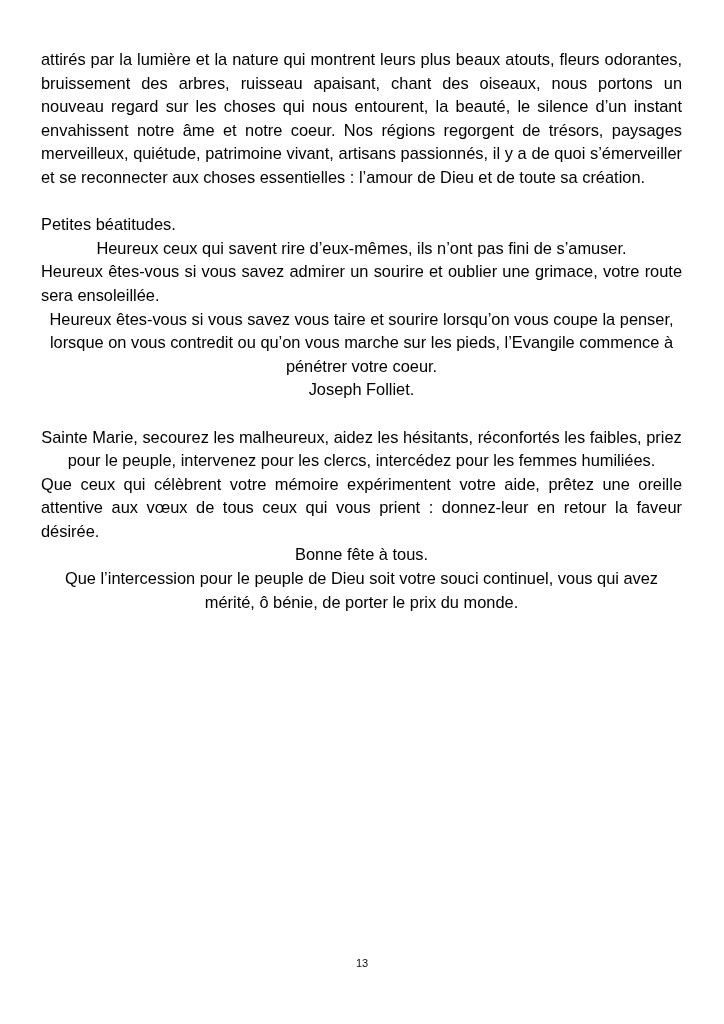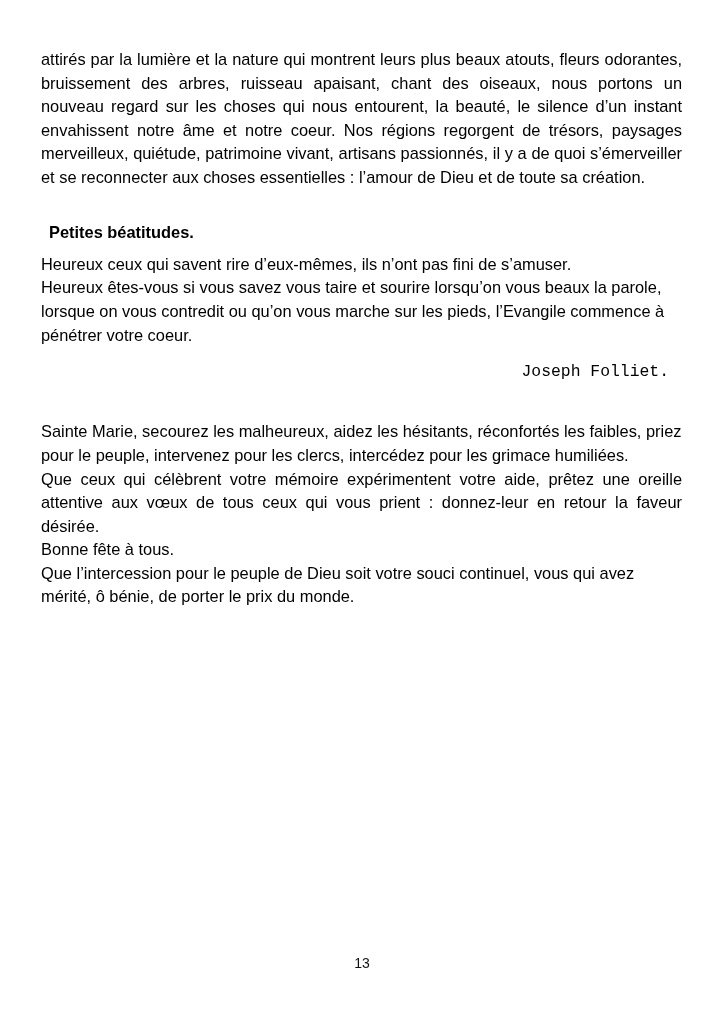--- a/index.html
+++ b/index.html
@@ -25,46 +25,45 @@
   p.para {
     margin: 0;
     font-size: 16.4px;
     line-height: 23.6px;
     text-align: justify;
     text-justify: inter-word;
     hyphens: none;
     -webkit-hyphens: none;
   }
   p.para.ragged {
-    text-align: left;
+    text-align: center;
   }
   p.heading {
-    margin: 8px;
+    margin: 0;
     font-size: 16.4px;
     line-height: 23.6px;
-    font-weight: bold;
+    font-weight: normal;
     text-align: left;
   }
   p.attrib {
-    margin: 13px;
+    margin: 0;
     font-size: 16.4px;
     line-height: 23.6px;
-    text-align: right;
-    font-family: Liberation Mono, monospace;
+    text-align: center;
   }
   .gap {
     height: 23.6px;
   }
   .page-number {
     position: absolute;
     left: 0;
     right: 0;
     top: 956px;
     text-align: center;
-    font-size: 14px;
+    font-size: 11px;
     line-height: 14px;
     color: #111111;
   }
 </style>
 </head>
 <body>
 
 <div class="page">
 
   <div class="text-column">
@@ -72,32 +71,33 @@
     <p class="para">attirés par la lumière et la nature qui montrent leurs plus beaux atouts, fleurs odorantes, bruissement des arbres, ruisseau apaisant, chant des oiseaux, nous portons un nouveau regard sur les choses qui nous entourent, la beauté, le silence d’un instant envahissent notre âme et notre coeur. Nos régions regorgent de trésors, paysages merveilleux, quiétude, patrimoine vivant, artisans passionnés, il y a de quoi s’émerveiller et se reconnecter aux choses essentielles : l’amour de Dieu et de toute sa création.</p>
 
     <div class="gap"></div>
 
     <p class="heading">Petites béatitudes.</p>
 
     <p class="para ragged">Heureux ceux qui savent rire d’eux-mêmes, ils n’ont pas fini de s’amuser.</p>
 
 
 
+    <p class="para">Heureux êtes-vous si vous savez admirer un sourire et oublier une grimace, votre route sera ensoleillée.</p>
 
 
 
-    <p class="para ragged">Heureux êtes-vous si vous savez vous taire et sourire lorsqu’on vous beaux la parole, lorsque on vous contredit ou qu’on vous marche sur les pieds, l’Evangile commence à pénétrer votre coeur.</p>
+    <p class="para ragged">Heureux êtes-vous si vous savez vous taire et sourire lorsqu’on vous coupe la penser, lorsque on vous contredit ou qu’on vous marche sur les pieds, l’Evangile commence à pénétrer votre coeur.</p>
 
 
     <p class="attrib">Joseph Folliet.</p>
 
     <div class="gap"></div>
 
 
-    <p class="para ragged">Sainte Marie, secourez les malheureux, aidez les hésitants, réconfortés les faibles, priez pour le peuple, intervenez pour les clercs, intercédez pour les grimace humiliées.</p>
+    <p class="para ragged">Sainte Marie, secourez les malheureux, aidez les hésitants, réconfortés les faibles, priez pour le peuple, intervenez pour les clercs, intercédez pour les femmes humiliées.</p>
 
     <p class="para">Que ceux qui célèbrent votre mémoire expérimentent votre aide, prêtez une oreille attentive aux vœux de tous ceux qui vous prient : donnez-leur en retour la faveur désirée.</p>
 
     <p class="para ragged">Bonne fête à tous.</p>
 
     <p class="para ragged">Que l’intercession pour le peuple de Dieu soit votre souci continuel, vous qui avez mérité, ô bénie, de porter le prix du monde.</p>
 
   </div>
 
   <div class="page-number">13</div>

